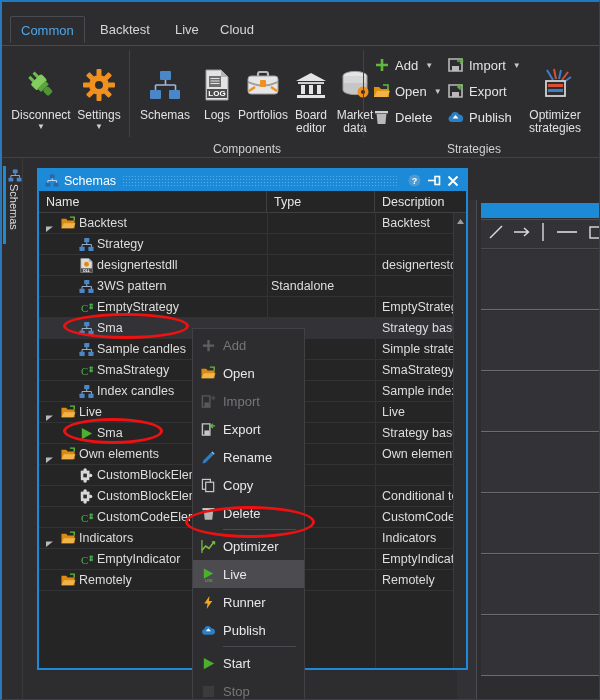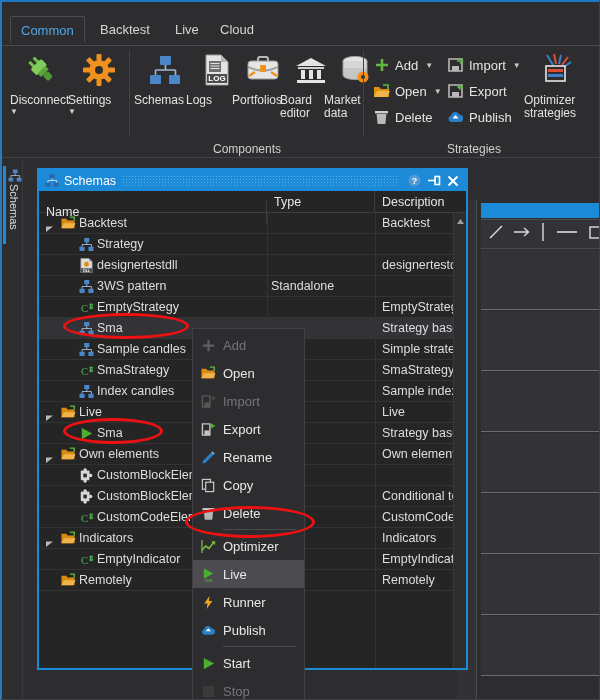--- a/index.html
+++ b/index.html
@@ -55,21 +55,22 @@
   }
   .rgroup-sep {
     position: absolute; top: 4px; bottom: 22px; width: 1px;
     background: #414146;
   }
   .ribbon-underline {
     position: absolute; left: 0; bottom: 0; width: 100%; height: 1px;
     background: #414146;
   }
   .bigbtn {
-    position: absolute; top: 1px; width: 62px; height: 86px;
+    position: absolute; top: 16px; width: 62px; height: 86px;
+    text-align: center;
     cursor: pointer;
   }
   .bigbtn .ico { height: 40px; display: flex; align-items: center; justify-content: center; margin-top: 3px;}
   .bigbtn .lbl {
     font-size: 12px; color: #e2e2e2; line-height: 13px; margin-top: 4px;
     white-space: pre-line;
   }
   .bigbtn .caret {
     font-size: 8px; color: #d0d0d0; line-height: 10px;
   }
@@ -544,21 +545,21 @@
         </svg>
       </span>
       <span class="dt-btn" style="margin-right:4px;">
         <svg width="12" height="12" viewBox="0 0 12 12">
           <path d="M1.5 1.5 L10.5 10.5 M10.5 1.5 L1.5 10.5" stroke="#ffffff" stroke-width="2" fill="none"></path>
         </svg>
       </span>
     </div>
 
     <div class="tree-head">
-      <div class="th-cell" style="left:0;   width:228px;margin-top:10px;">Name</div>
+      <div class="th-cell" style="left:0;   width:228px;">Name</div>
       <div class="th-cell" style="left:228px; width:108px;">Type</div>
       <div class="th-cell" style="left:336px; width:91px; border-right:none;">Description</div>
     </div>
 
     <div class="tree-body">
       <div class="col-div" style="left:228px;"></div>
       <div class="col-div" style="left:336px;"></div>
       <div id="tree-rows">
           <div class="trow">
             <span class="expander" style="left:6px;">

